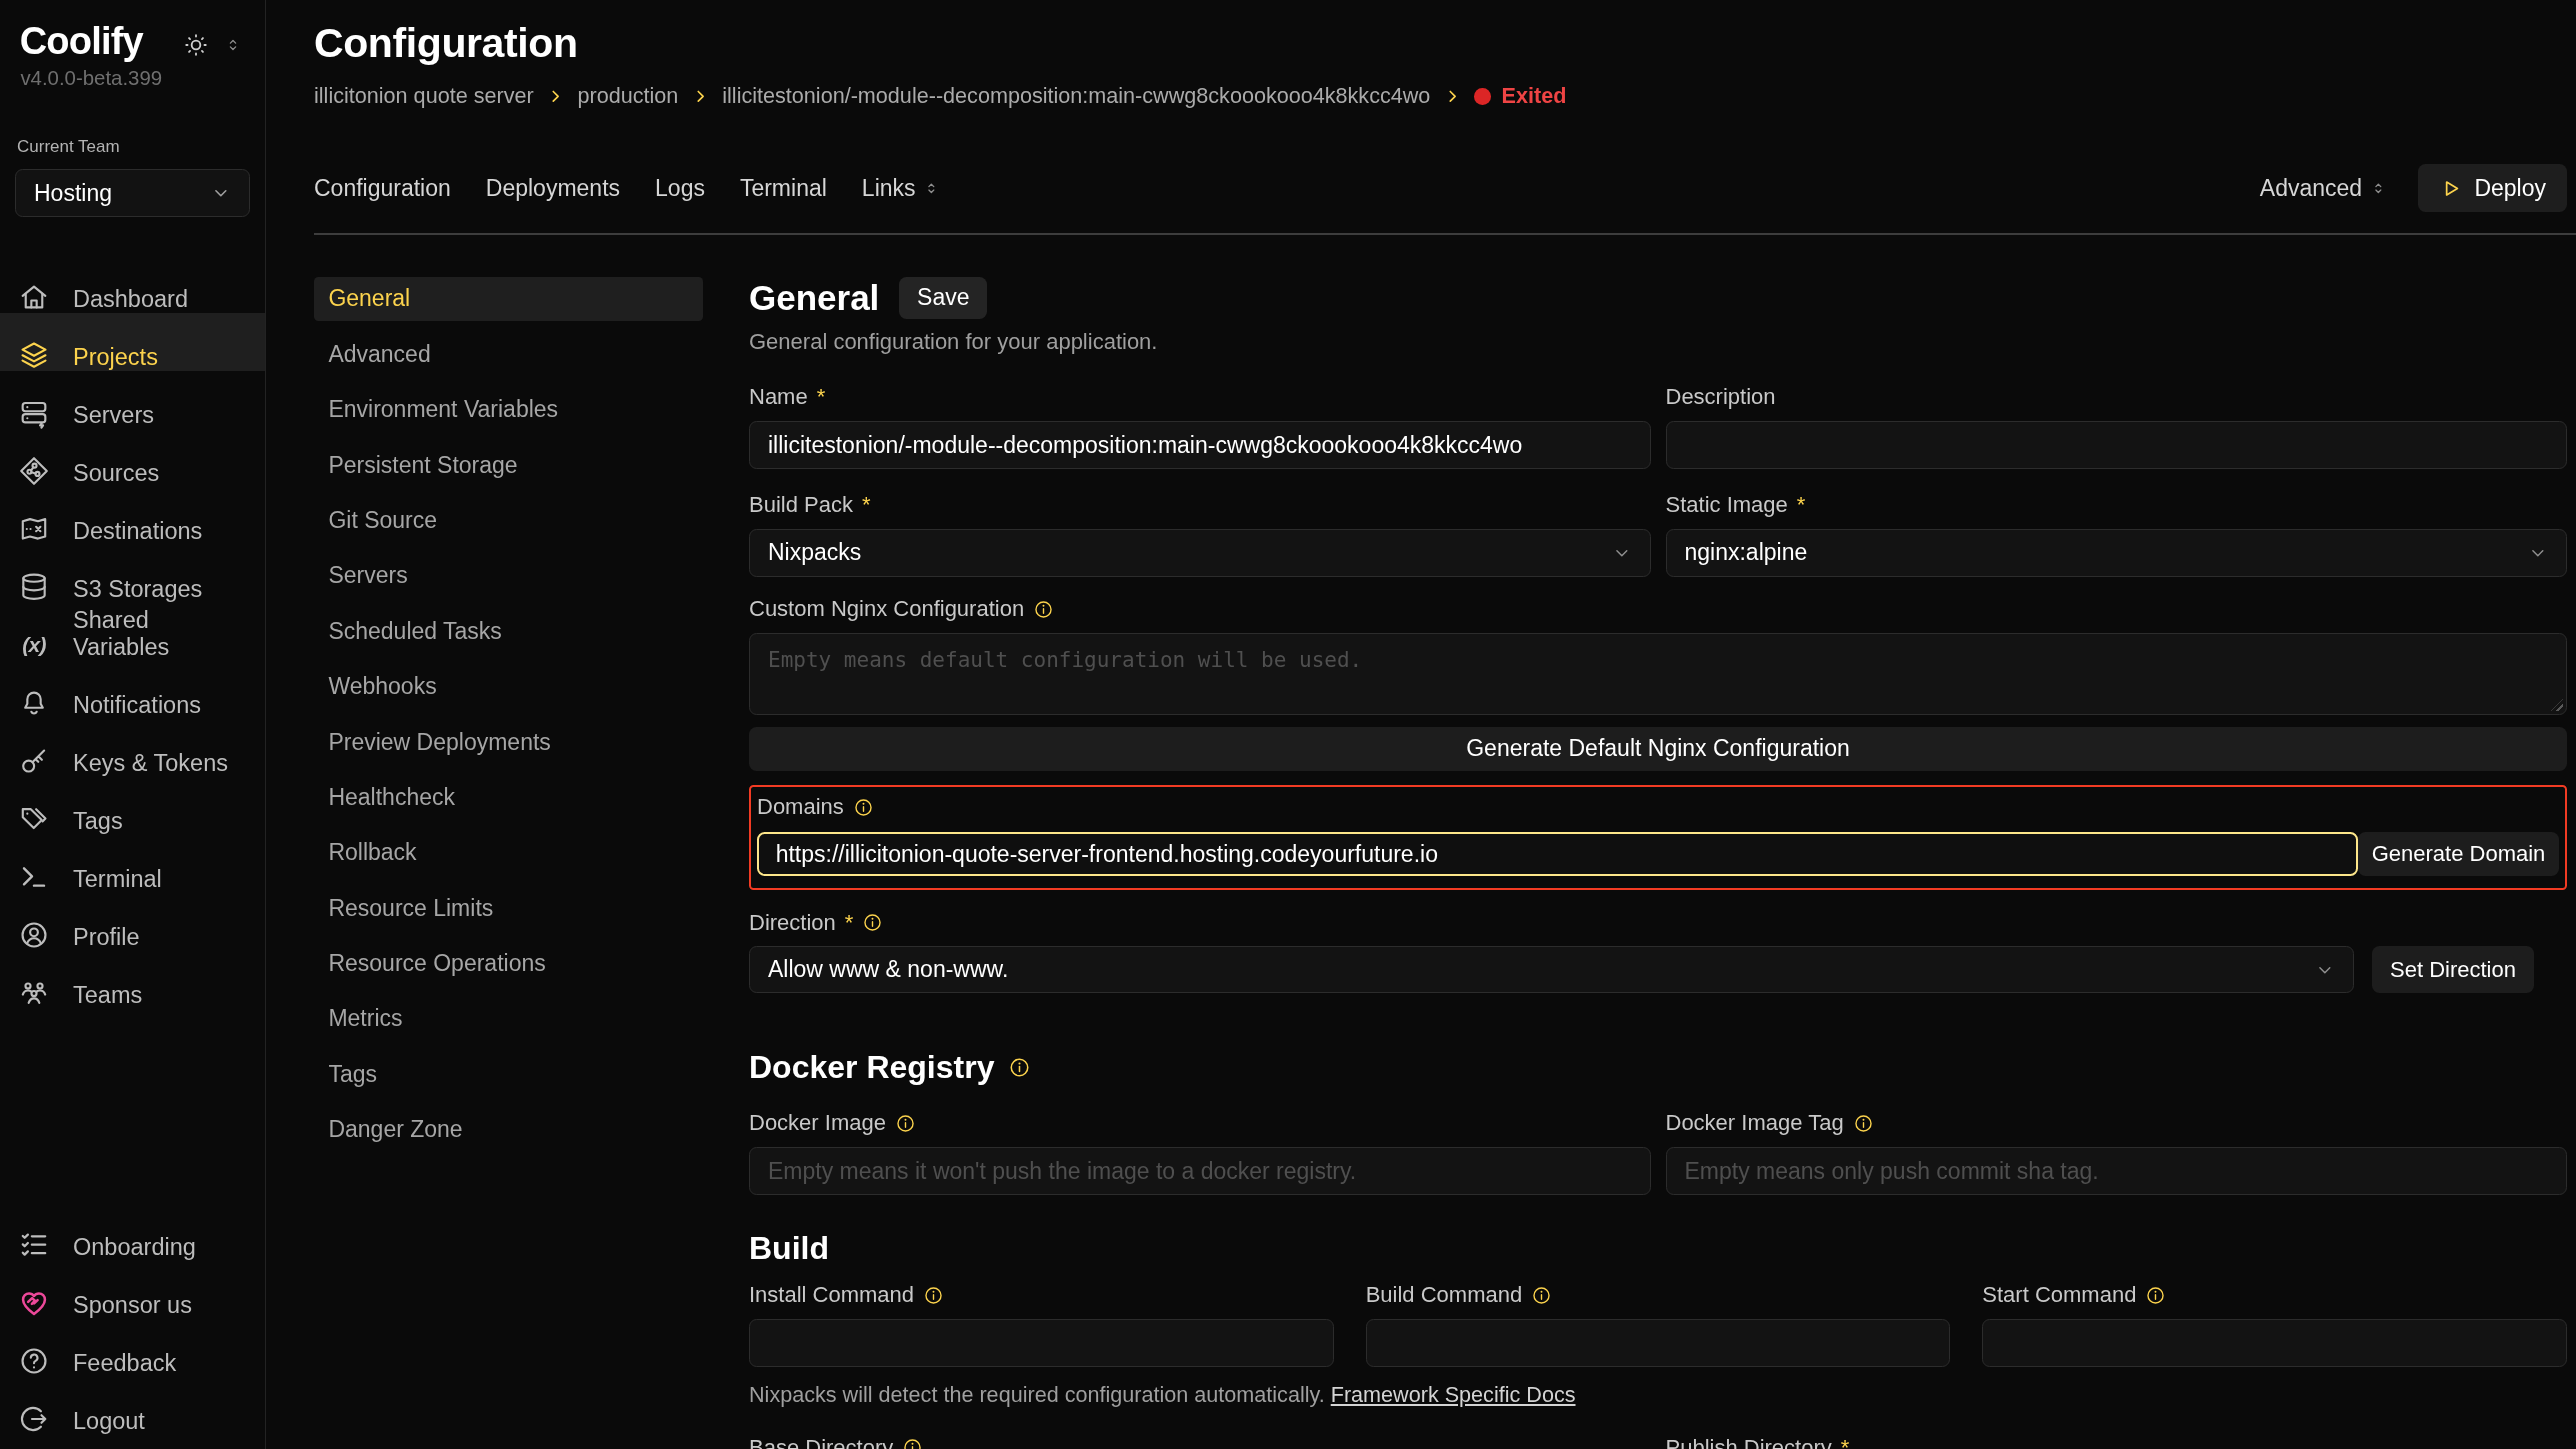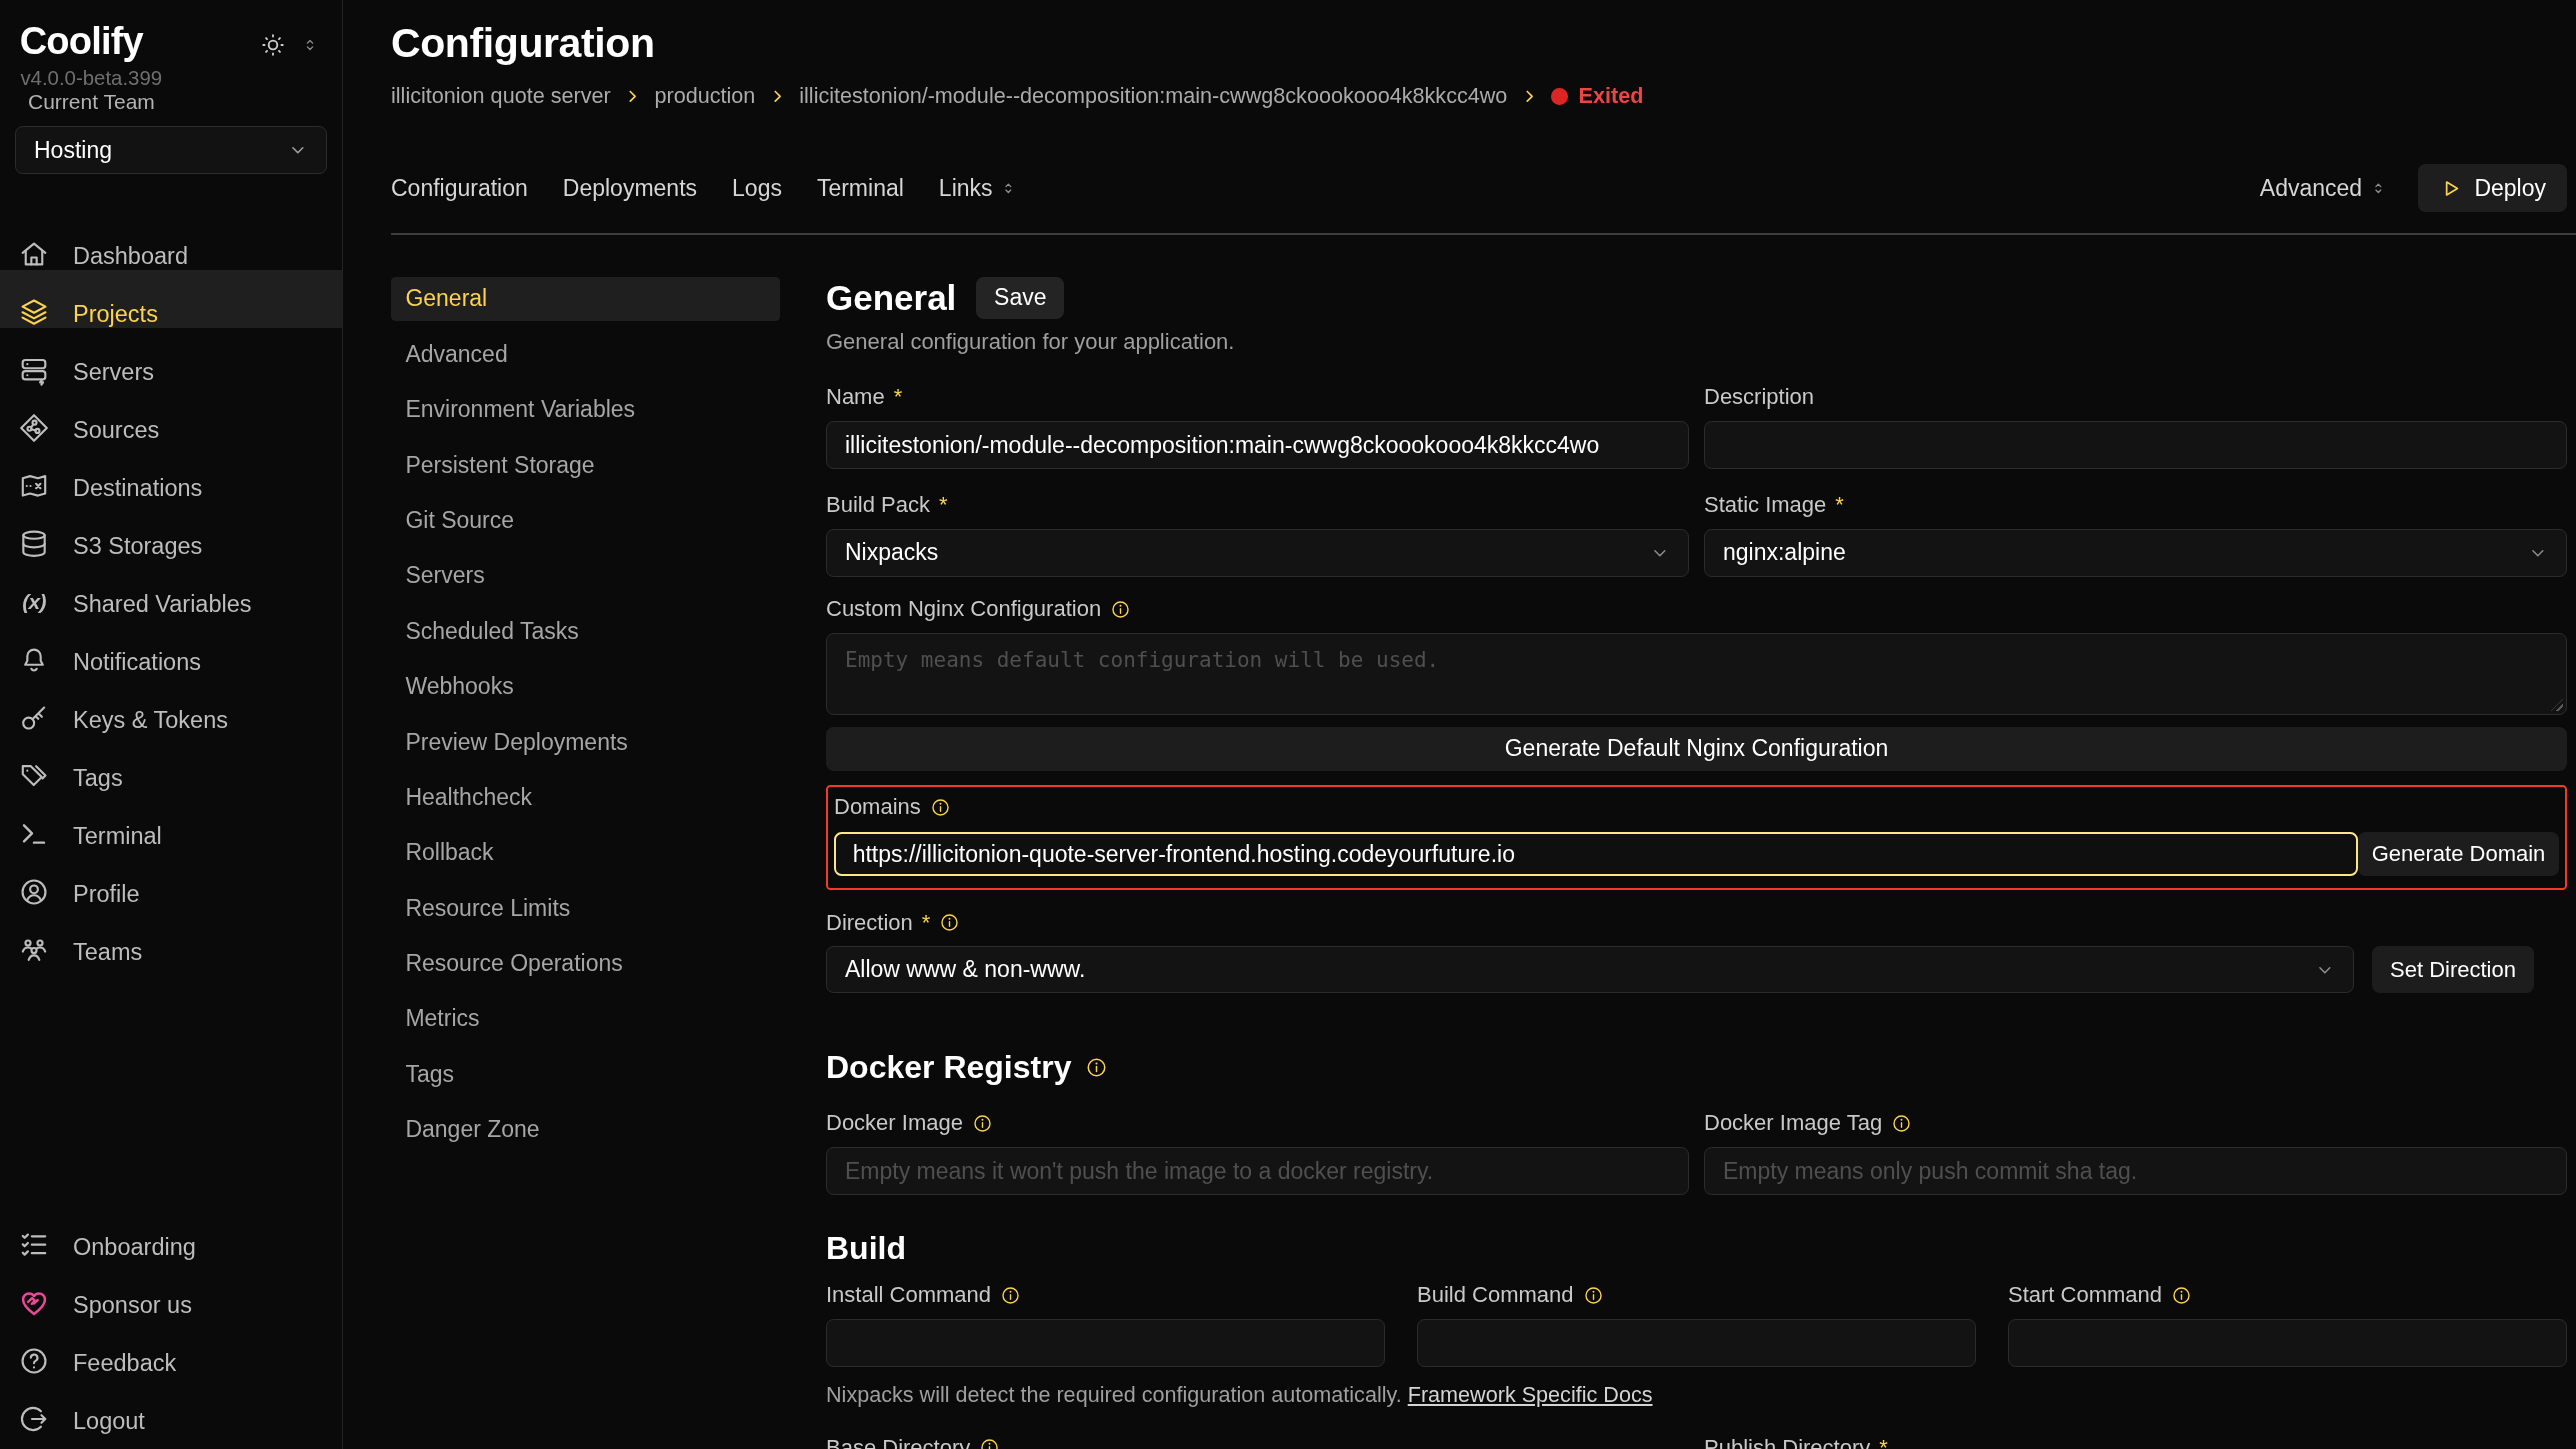--- a/index.html
+++ b/index.html
@@ -6,29 +6,29 @@
   html,body { background:#0a0a0a; }
   .screen{
     width:2576px; height:1449px; background:#0a0a0a; color:#fff;
     font-family:"Liberation Sans", sans-serif; font-size:23px;
     display:flex; overflow:hidden; position:relative;
   }
   svg{ display:block; }
 
   
   aside{
-    width:343px; flex-shrink:0; border-right:1.5px solid #232323;
+    width:266px; flex-shrink:0; border-right:1.5px solid #232323;
     display:flex; flex-direction:column; padding:19.7px 0 13.6px;
   }
   .logo-row{ padding:0 23px 0 19.7px; display:flex; justify-content:space-between; align-items:flex-start; }
   .logo{ font-size:38px; font-weight:700; letter-spacing:-0.8px; }
   .theme-controls{ display:flex; align-items:center; gap:15px; margin-top:12px; color:#cfcfcf; }
   .theme-controls .chev{ color:#8f8f8f; }
   .version{ padding:0 20.4px; color:#6f6f6f; font-size:20.4px; margin-top:4.5px; }
-  .team-label{ padding:0 28px; color:#b3b3b3; font-size:21px; }
+  .team-label{ margin-top:47px; padding:0 17px; color:#b3b3b3; font-size:17px; }
   .team-select{
     margin:12px 15px 0; height:48px; border:1.5px solid #2c2c2c; border-radius:7.6px;
     background:#121212; display:flex; align-items:center; justify-content:space-between;
     padding:0 18px; font-size:23px; cursor:pointer;
   }
   .team-select .chev{ color:#9f9f9f; }
   .side-nav{ margin-top:38px; display:flex; flex-direction:column; }
   .nav-item{
     height:58px; display:flex; align-items:flex-end; gap:23px;
     padding:0 15px 0 18px; color:#bdbdbd; font-size:23.5px; cursor:pointer; text-decoration:none;

